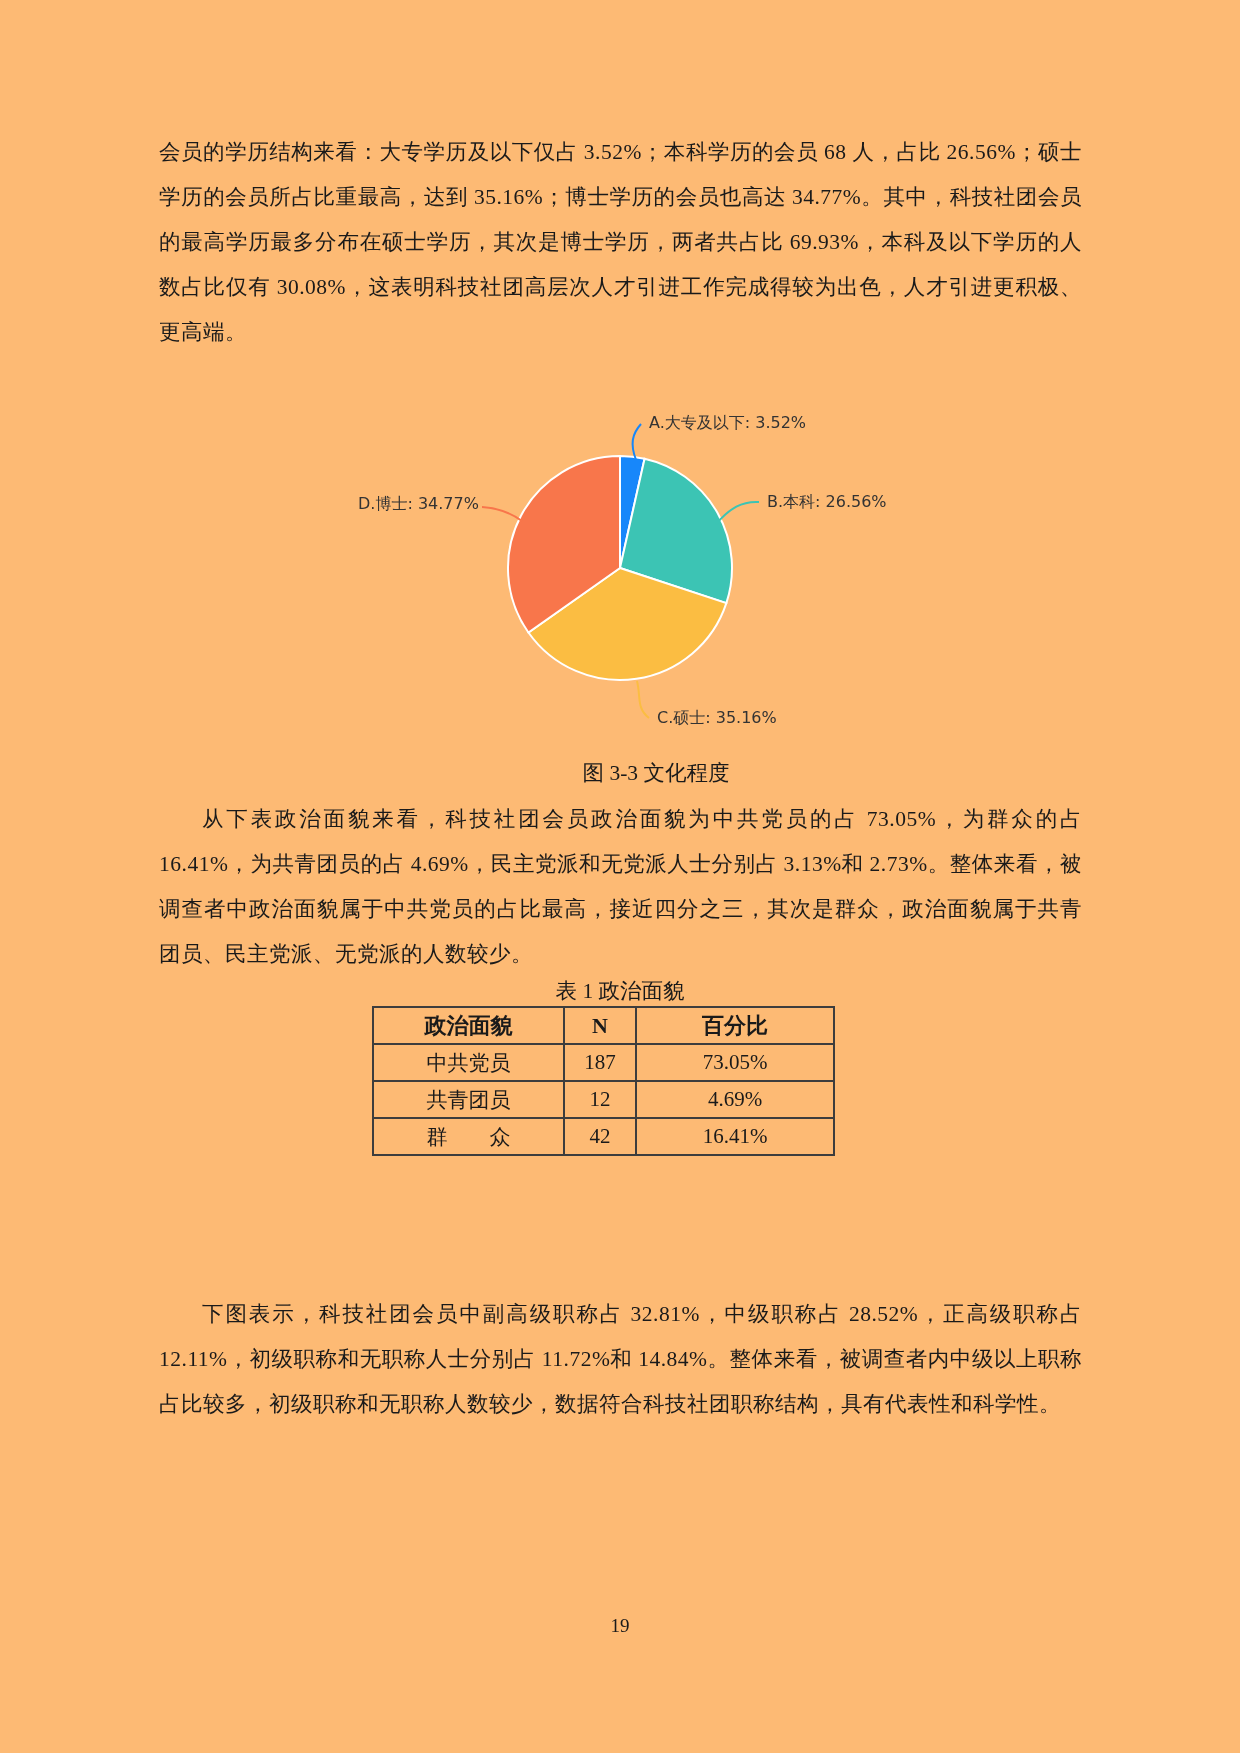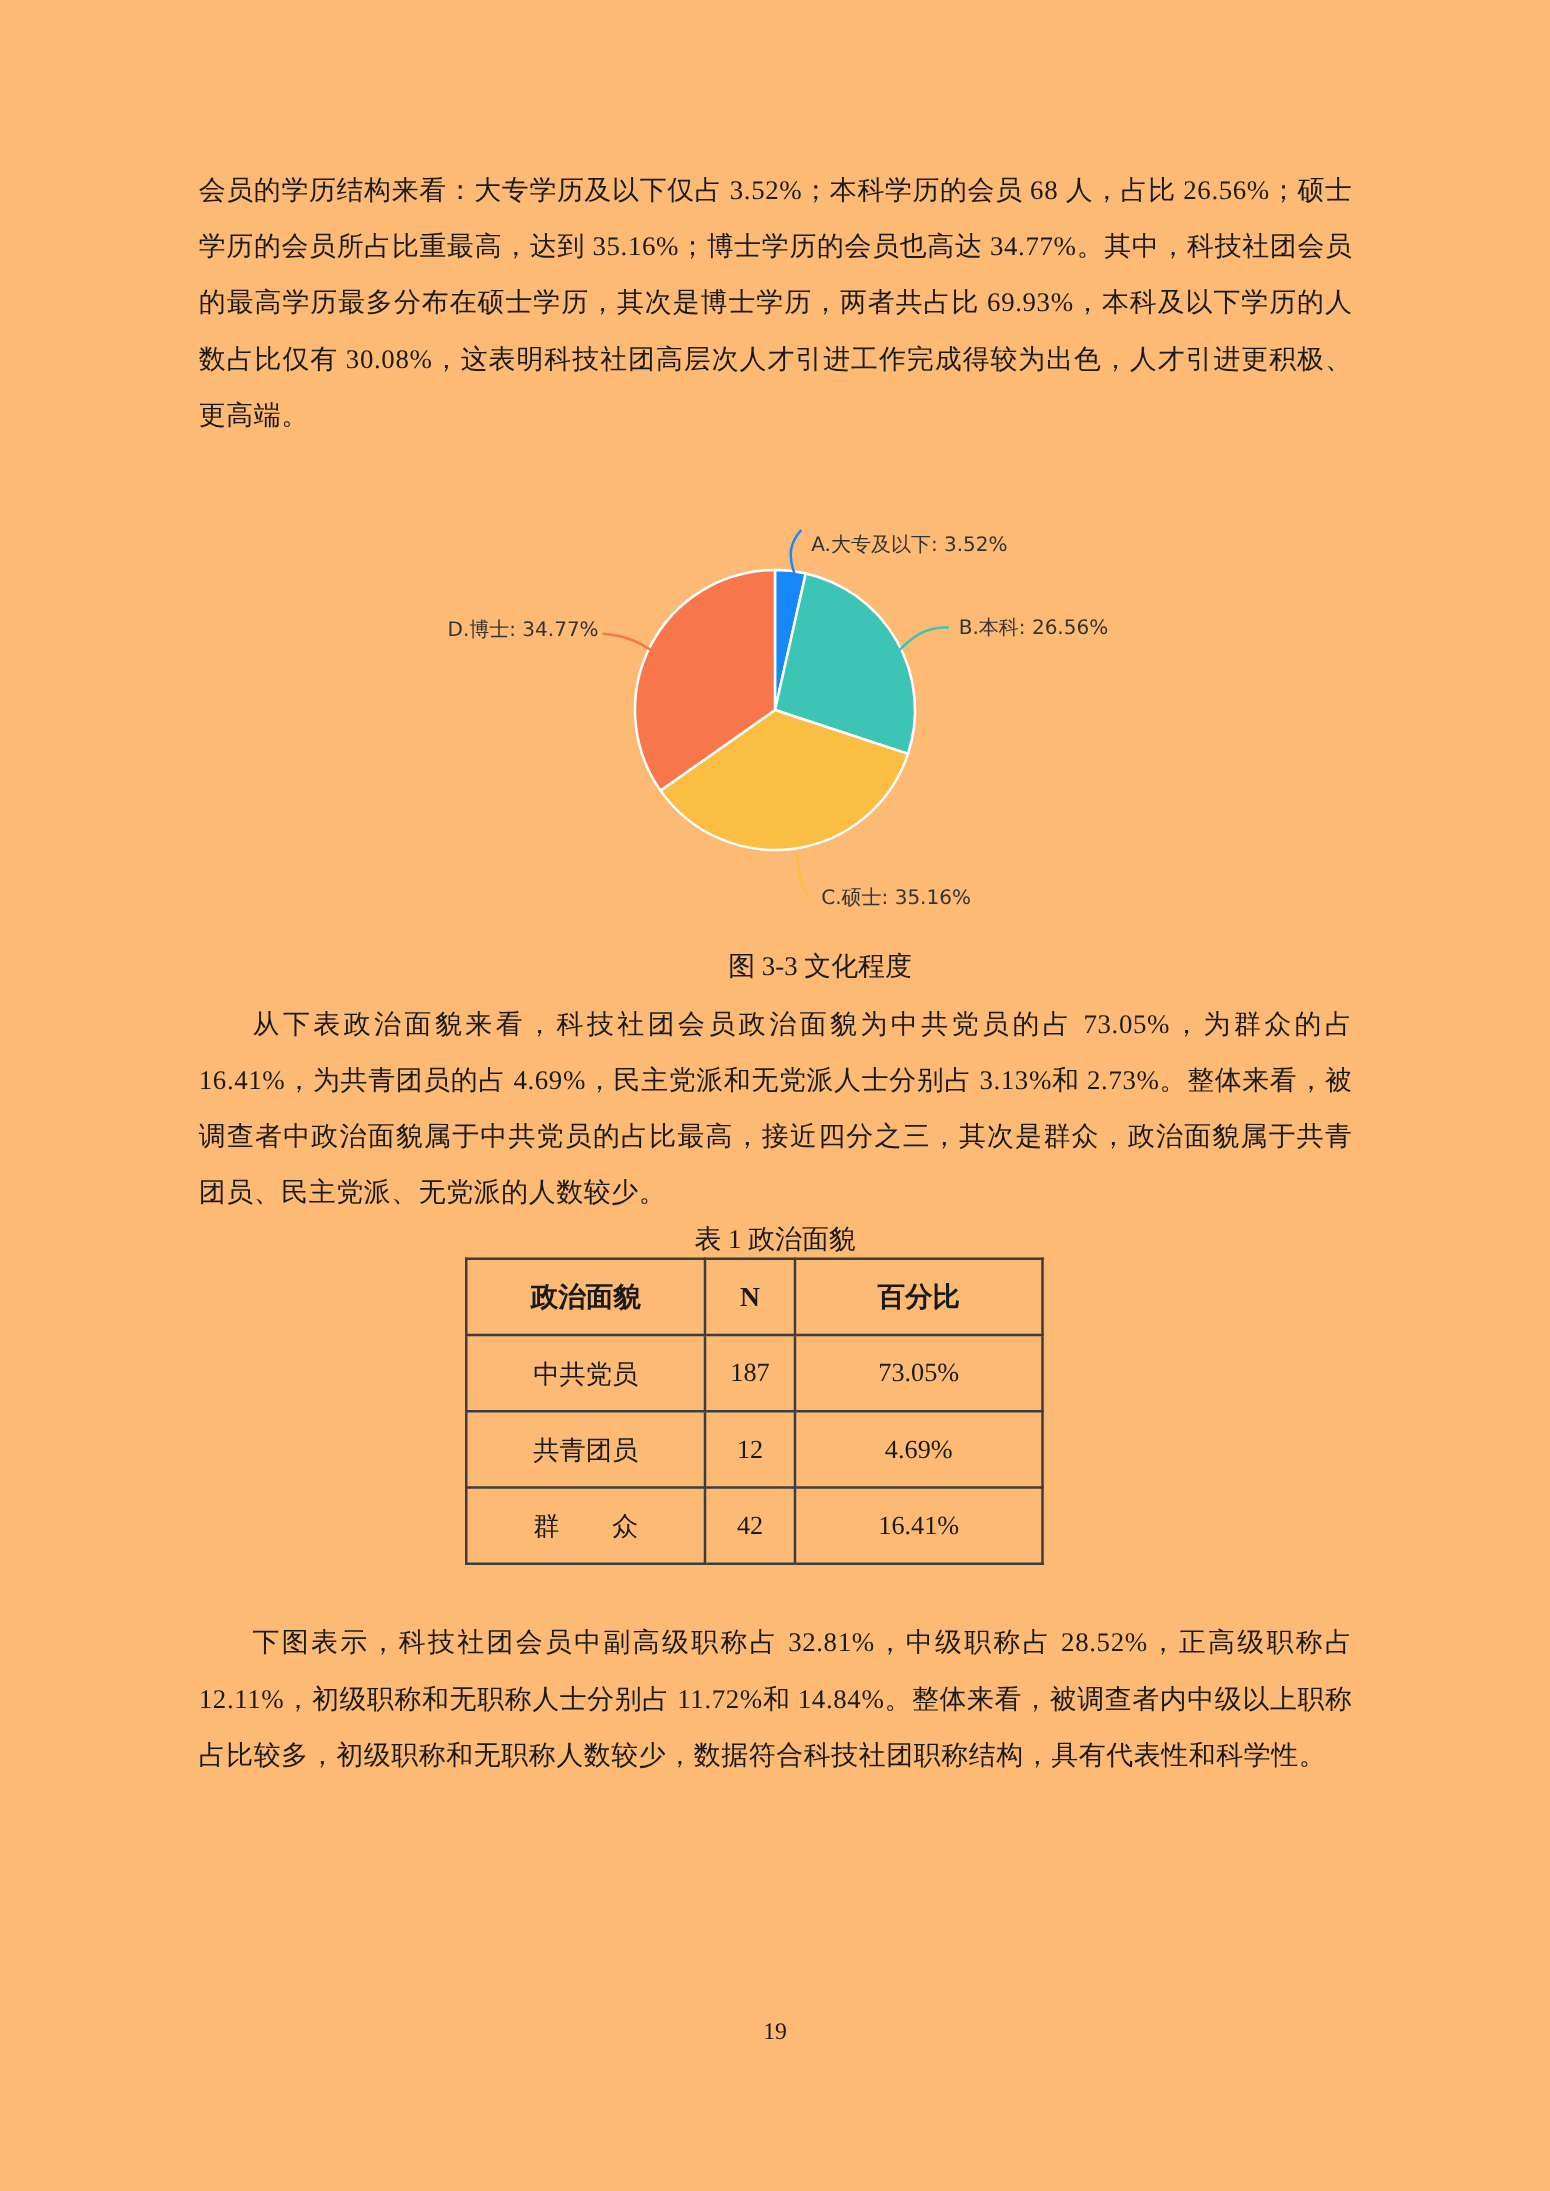--- a/index.html
+++ b/index.html
@@ -18,38 +18,38 @@
   .para1{top:130px;}
   .para2{top:797px;}
   .para3{top:1292px;}
   .chart{position:absolute;left:340px;top:360px;width:560px;height:385px;}
   .chart svg{position:absolute;left:0;top:0;}
   .pie-label{
     position:absolute;
     font-family:"DejaVu Sans","Liberation Sans",sans-serif;
     font-size:16px;color:#333;white-space:nowrap;font-weight:500;
   }
-  .lblA{left:309px;top:66px;}
+  .lblA{left:309px;top:53px;}
   .lblB{left:427px;top:132px;}
   .lblC{left:317px;top:348px;}
   .lblD{left:18px;top:134px;}
   .caption{
     position:absolute;left:0;width:1240px;text-align:center;
     font-size:21.5px;line-height:30px;
   }
   .fig-caption{top:758px;padding-left:36px;}
   .tbl-caption{top:976px;}
   table.poltable{
     position:absolute;left:372px;top:1006px;width:461px;
     border-collapse:collapse;table-layout:fixed;
     font-size:21px;
   }
   table.poltable th, table.poltable td{
     border:2px solid #3d3d3d;text-align:center;vertical-align:middle;
-    height:35px;padding:12px 2px;
+    height:35px;padding:0 2px;
   }
   table.poltable th{font-weight:bold;font-size:22px;}
   col.c1{width:191px;} col.c2{width:72px;} col.c3{width:198px;}
   .page-number{
     position:absolute;left:0;top:1615px;width:1240px;text-align:center;
     font-size:19px;
   }
 </style>
 </head>
 <body>

